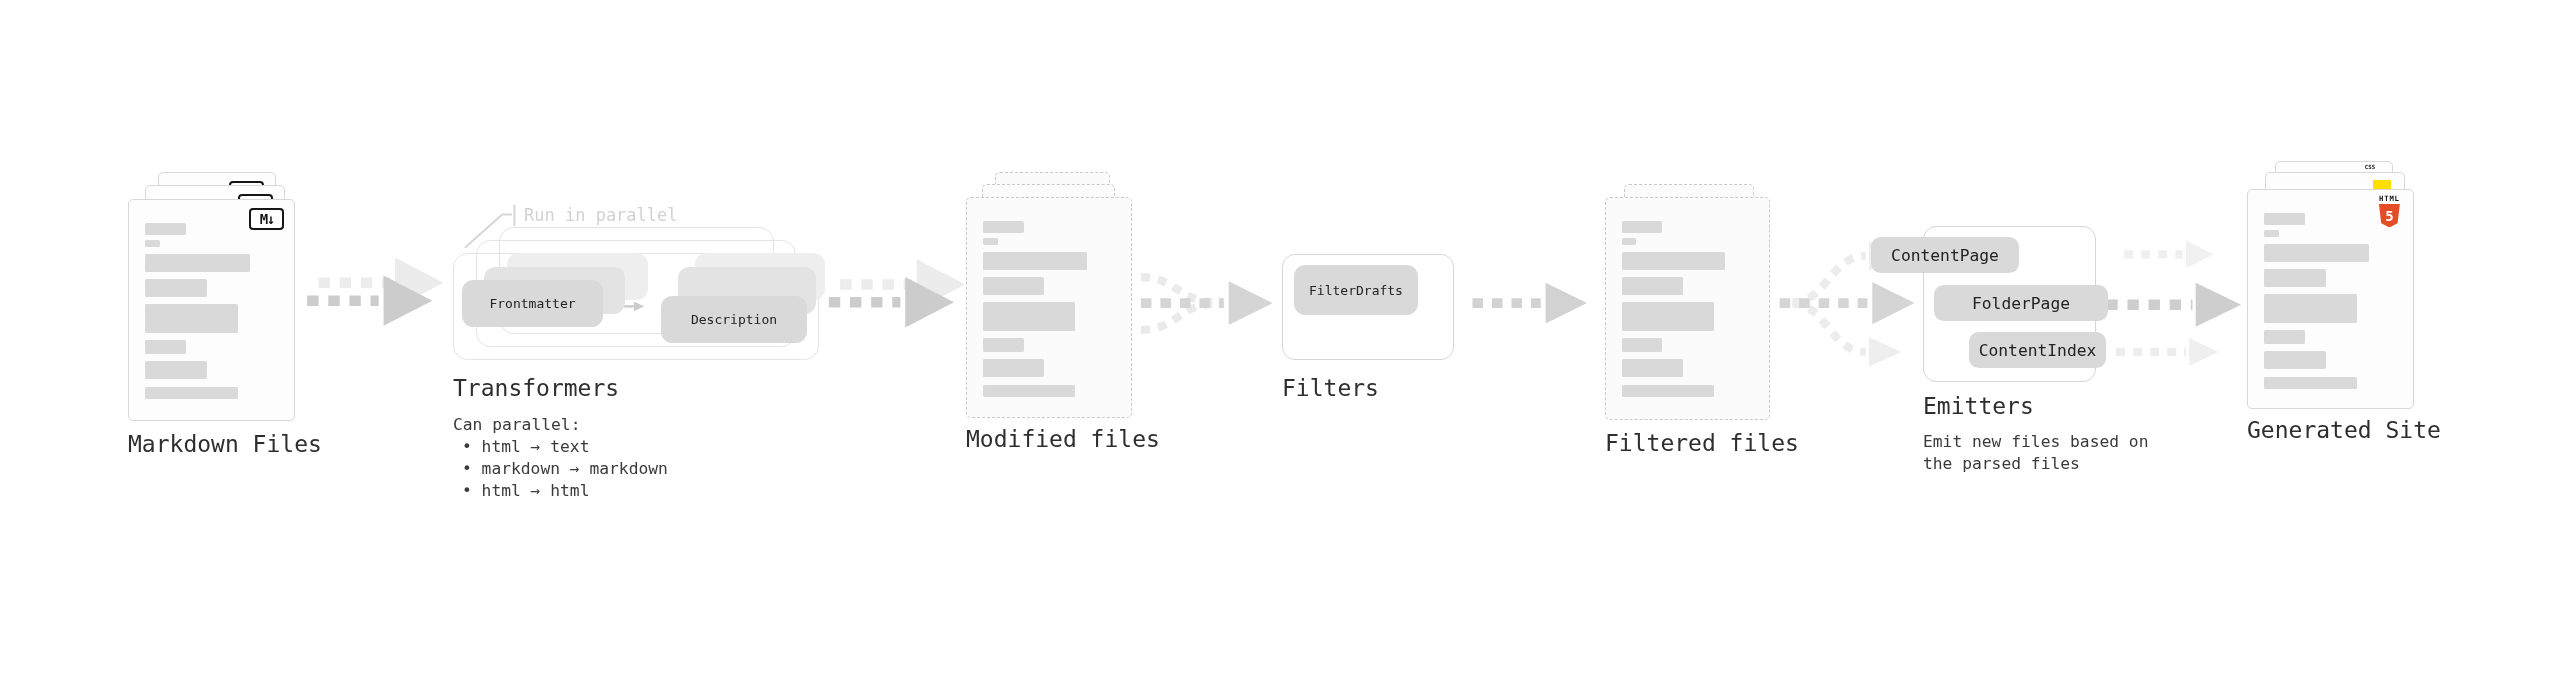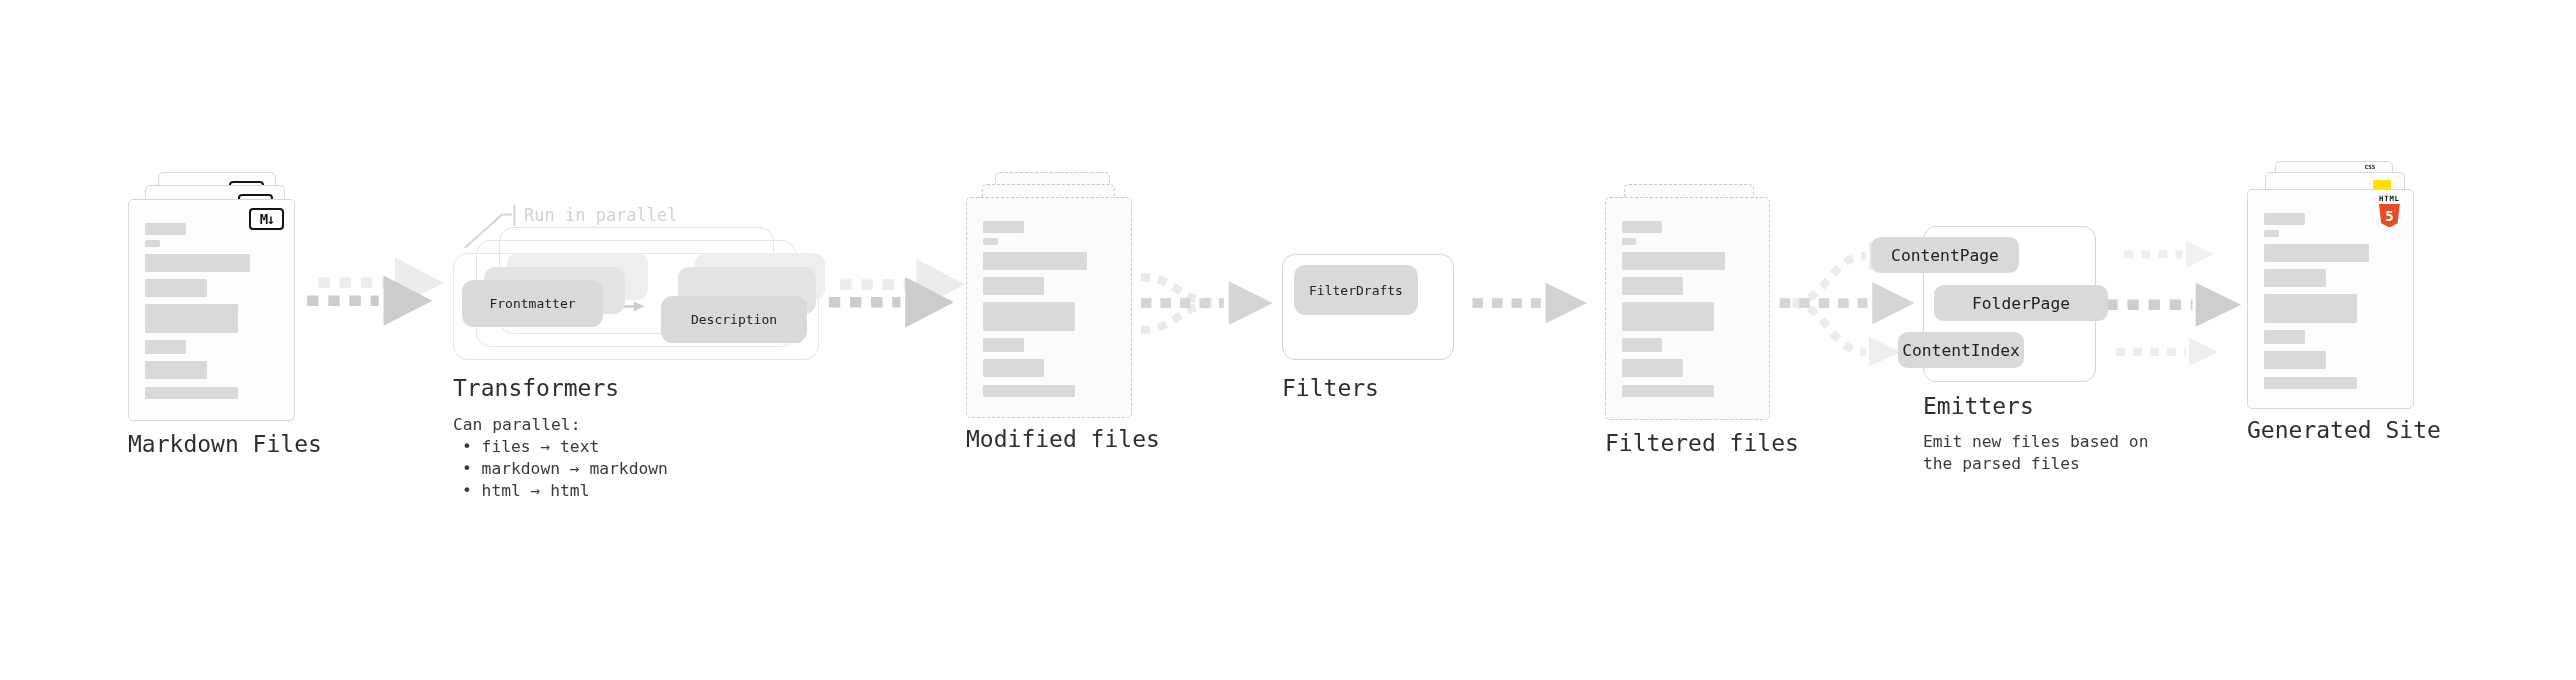--- a/index.html
+++ b/index.html
@@ -182,21 +182,21 @@
   <div class="plugin-btn ghost1" style="left:484px;top:267px;width:141px"></div>
   <div class="plugin-btn" style="left:462px;top:280px;width:141px">Frontmatter</div>
 
   <div class="plugin-btn ghost2" style="left:695px;top:253px;width:130px"></div>
   <div class="plugin-btn ghost1" style="left:678px;top:267px;width:138px"></div>
   <div class="plugin-btn" style="left:661px;top:296px;width:146px">Description</div>
 
   <div class="stage-heading" style="left:453px;top:376px">Transformers</div>
   <div class="stage-desc" style="left:453px;top:414px">
     <div>Can parallel:</div>
-    <div class="indent">• files → text</div>
+    <div class="indent">• html → text</div>
     <div class="indent">• markdown → markdown</div>
     <div class="indent">• html → html</div>
   </div>
 
   <div class="doc-card dashed back" style="left:995px;top:172px;width:115px;height:221px"></div>
   <div class="doc-card dashed back" style="left:982px;top:184px;width:133px;height:221px"></div>
   <div class="doc-card dashed" style="left:966px;top:197px;width:166px;height:221px">
     <div class="bars">
       <div class="bar b1"></div>
         <div class="bar b2"></div>
@@ -225,21 +225,21 @@
         <div class="bar b6"></div>
         <div class="bar b7"></div>
         <div class="bar b8"></div>
     </div>
   </div>
   <div class="stage-heading" style="left:1605px;top:431px">Filtered files</div>
 
   <div class="frame solid" style="left:1923px;top:226px;width:173px;height:156px"></div>
   <div class="plugin-btn emit" style="left:1871px;top:237px;width:148px">ContentPage</div>
   <div class="plugin-btn emit" style="left:1934px;top:285px;width:174px">FolderPage</div>
-  <div class="plugin-btn emit" style="left:1898px;top:332px;width:126px">ContentIndex</div>
+  <div class="plugin-btn emit" style="left:1969px;top:332px;width:137px">ContentIndex</div>
   <div class="stage-heading" style="left:1923px;top:394px">Emitters</div>
   <div class="stage-desc" style="left:1923px;top:431px">
     <div>Emit new files based on</div>
     <div>the parsed files</div>
   </div>
 
   <div class="doc-card back" style="left:2275px;top:161px;width:118px;height:220px">
     <div class="css-badge">
       <div class="css-word">CSS</div>
       <div class="css-bar"></div>

